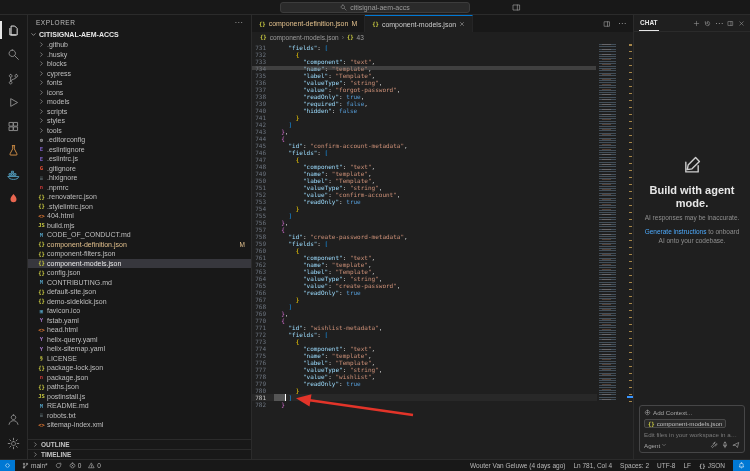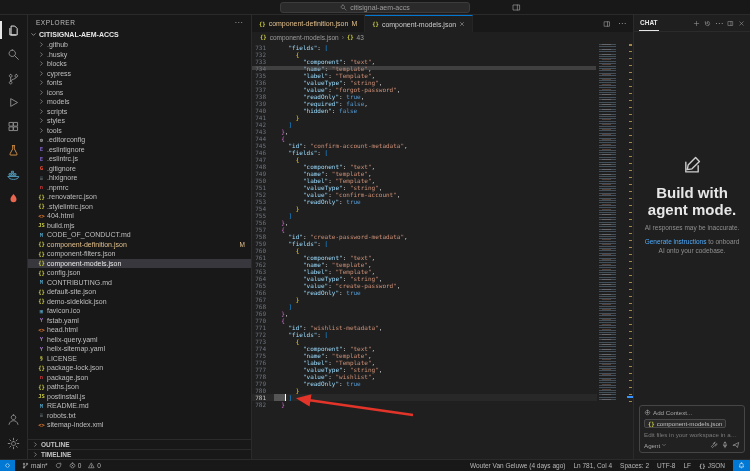--- a/index.html
+++ b/index.html
@@ -93,21 +93,21 @@
   
   .chat{ width:117px; flex:0 0 auto; border-left:1px solid #2b2b2b; background:#1f1f1f; display:flex; flex-direction:column; }
   .chat-header{ height:17px; flex:0 0 auto; display:flex; align-items:center; padding:0 5px; border-bottom:1px solid #2b2b2b; }
   .chat-tab{ font-size:6.5px; font-weight:bold; color:#e7e7e7; height:100%; display:flex; align-items:center; border-bottom:1px solid #e7e7e7; padding:0 1px; }
   .chat-hicons{ margin-left:auto; display:flex; align-items:center; gap:4px; color:#a0a0a0; }
   .chat-hicons svg{ width:7px; height:7px; }
   .chat-hicons .tico{ font-size:8px; }
   .chat-body{ flex:1; min-height:0; display:flex; flex-direction:column; align-items:center; text-align:center; padding:0 9px; overflow:hidden; }
   .welcome-icon{ margin-top:122px; color:#cfcfcf; }
   .welcome-icon svg{ width:22px; height:22px; stroke-width:1; }
-  .welcome-title{ margin-top:8px; font-size:15px; font-weight:bold; color:#e7e7e7; line-height:1.15; }
+  .welcome-title{ margin-top:8px; font-size:11px; font-weight:bold; color:#e7e7e7; line-height:1.15; }
   .welcome-sub{ margin-top:5px; font-size:6.5px; color:#8f8f8f; }
   .welcome-gen{ margin-top:6px; font-size:6.5px; color:#8f8f8f; line-height:1.4; }
   .link{ color:var(--link,#4daafc); cursor:pointer; }
   .chat-input{ flex:0 0 auto; margin:5px 5px 6px; border:1px solid #464647; border-radius:3px; background:#212121;
     padding:3px 4px; display:flex; flex-direction:column; gap:3px; font-size:6.2px; }
   .add-context{ display:flex; align-items:center; gap:2px; color:#a8a8a8; }
   .add-context svg{ width:7px; height:7px; }
   .chip{ display:flex; align-items:center; gap:2px; border:1px solid #4a4a4a; border-radius:2px; padding:0 3px; height:9px;
     width:max-content; max-width:100%; color:#c0c0c0; background:#2a2a2a; overflow:hidden; white-space:nowrap; }
   .chip .fglyph{ color:#cbcb41; }

